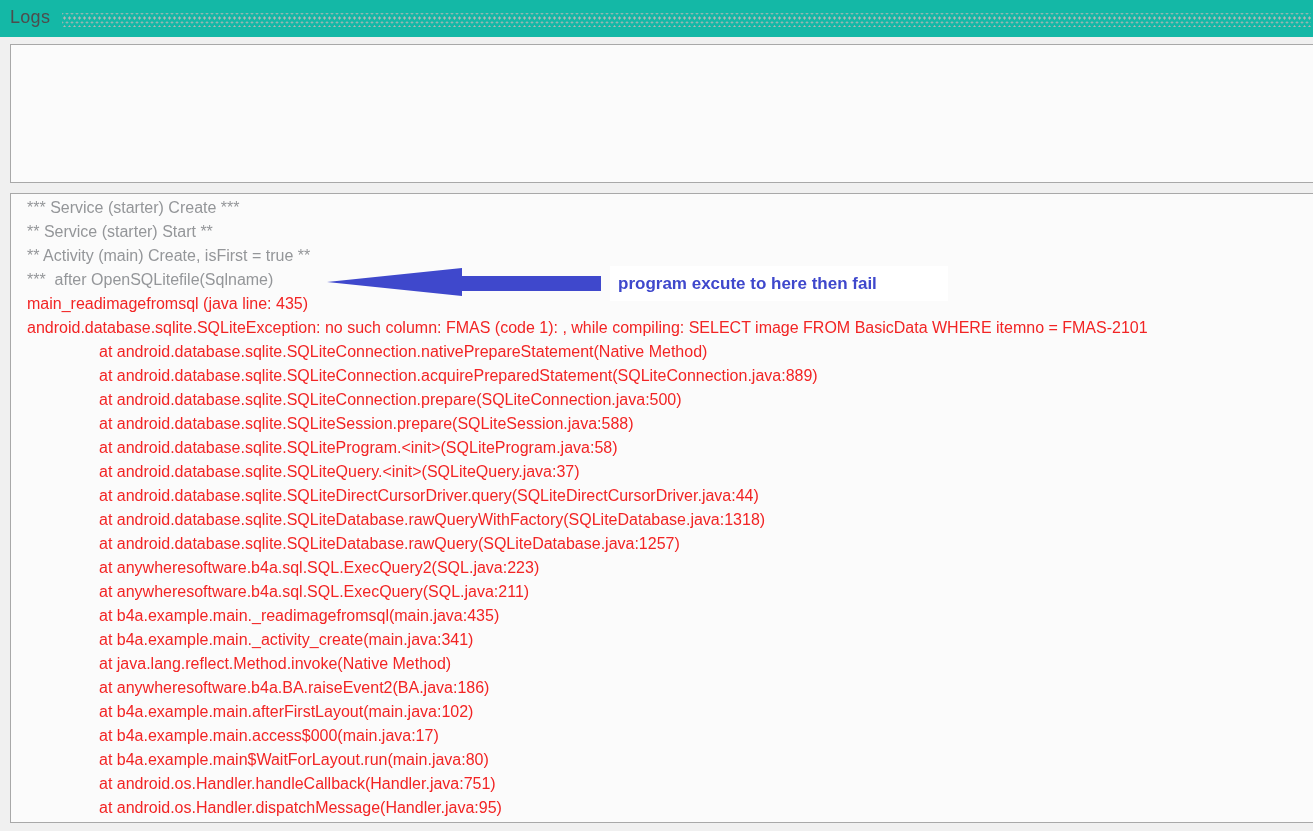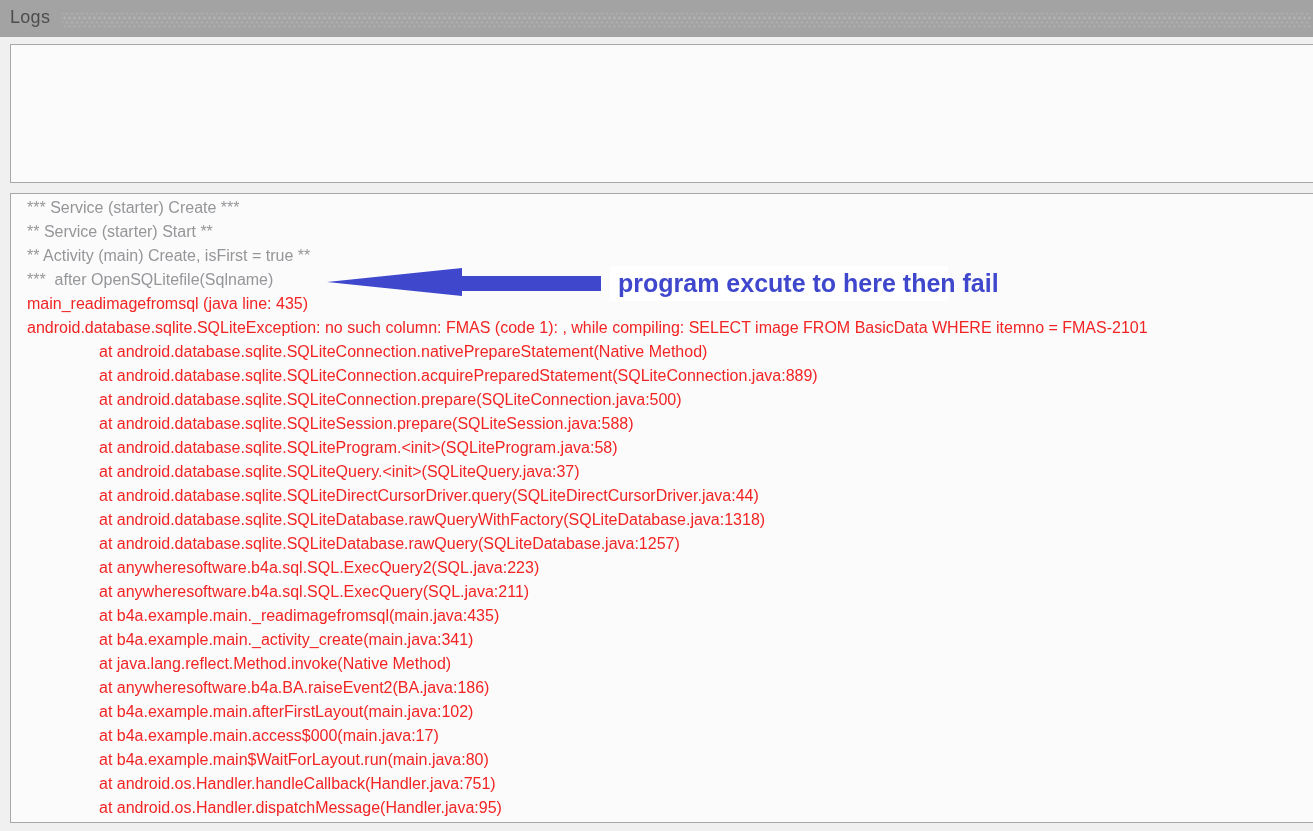--- a/index.html
+++ b/index.html
@@ -12,21 +12,21 @@
   }
   :root {
     --info-color: #949699;
     --error-color: #f22424;
     --accent-blue: #3f48cc;
     --box-bg: #fbfbfb;
     --box-border: #a8a8a8;
   }
   .panel-header {
     position: absolute; left: 0; top: 0; right: 0; height: 37px;
-    background: #a3a3a3;
+    background: #14b8a6;
   }
   .panel-title {
     position: absolute; left: 10px; top: 7px;
     font-size: 18px; color: #4d4d4d; letter-spacing: 0.3px;
   }
   .panel-grip {
     position: absolute; left: 62px; top: 13px; right: 2px; height: 14px;
     background-image:
       radial-gradient(circle, #b4b4b4 0.9px, rgba(0,0,0,0) 1.15px),
       radial-gradient(circle, #b4b4b4 0.9px, rgba(0,0,0,0) 1.15px),
@@ -61,21 +61,21 @@
   .annotation-arrow {
     position: absolute; left: 320px; top: 260px;
     width: 290px; height: 40px;
     pointer-events: none;
   }
   .annotation-label {
     position: absolute; left: 610px; top: 266px;
     width: 338px; height: 35px;
     background: #ffffff;
     color: var(--accent-blue);
-    font-size: 25px; font-weight: bold;
+    font-size: 17px; font-weight: bold;
     line-height: 35px;
     padding-left: 8px;
     box-sizing: border-box;
     white-space: nowrap;
   }
 </style>
 </head>
 <body>
 
 <div class="panel-header">

